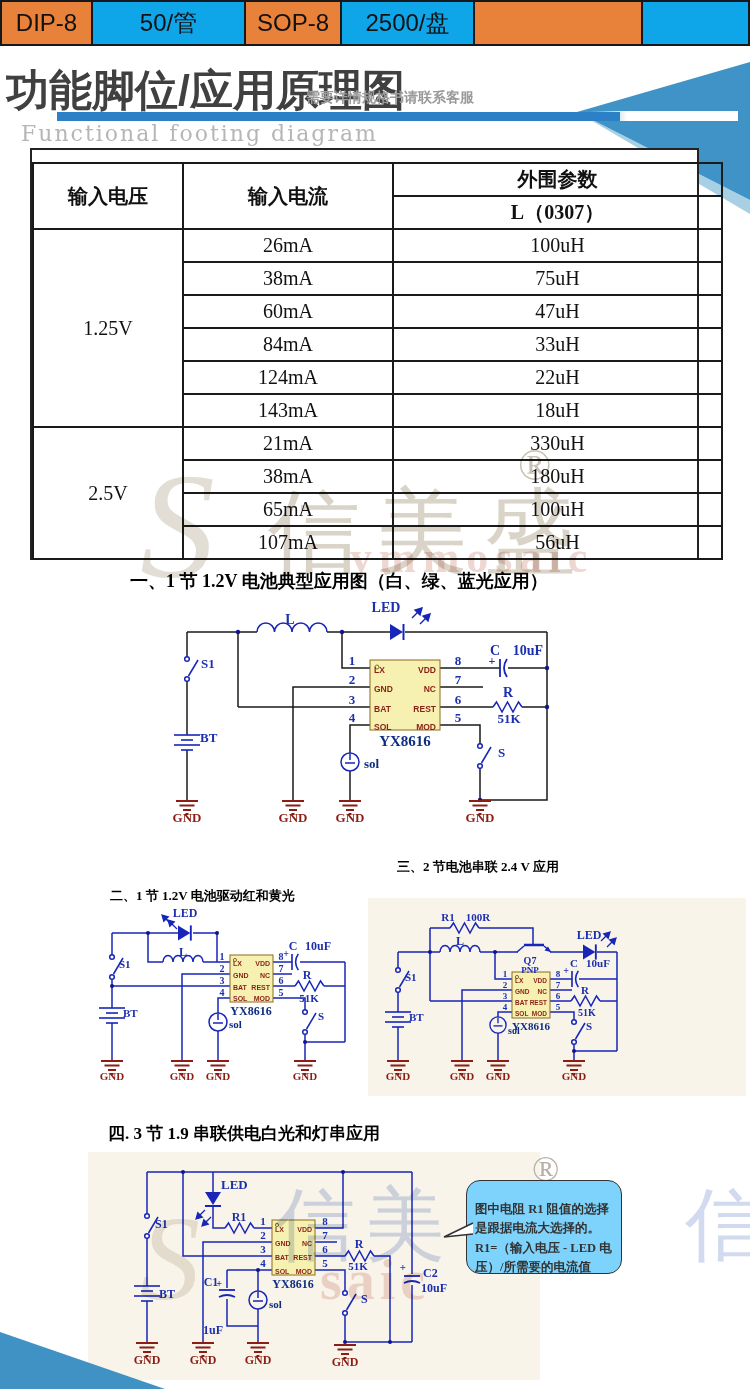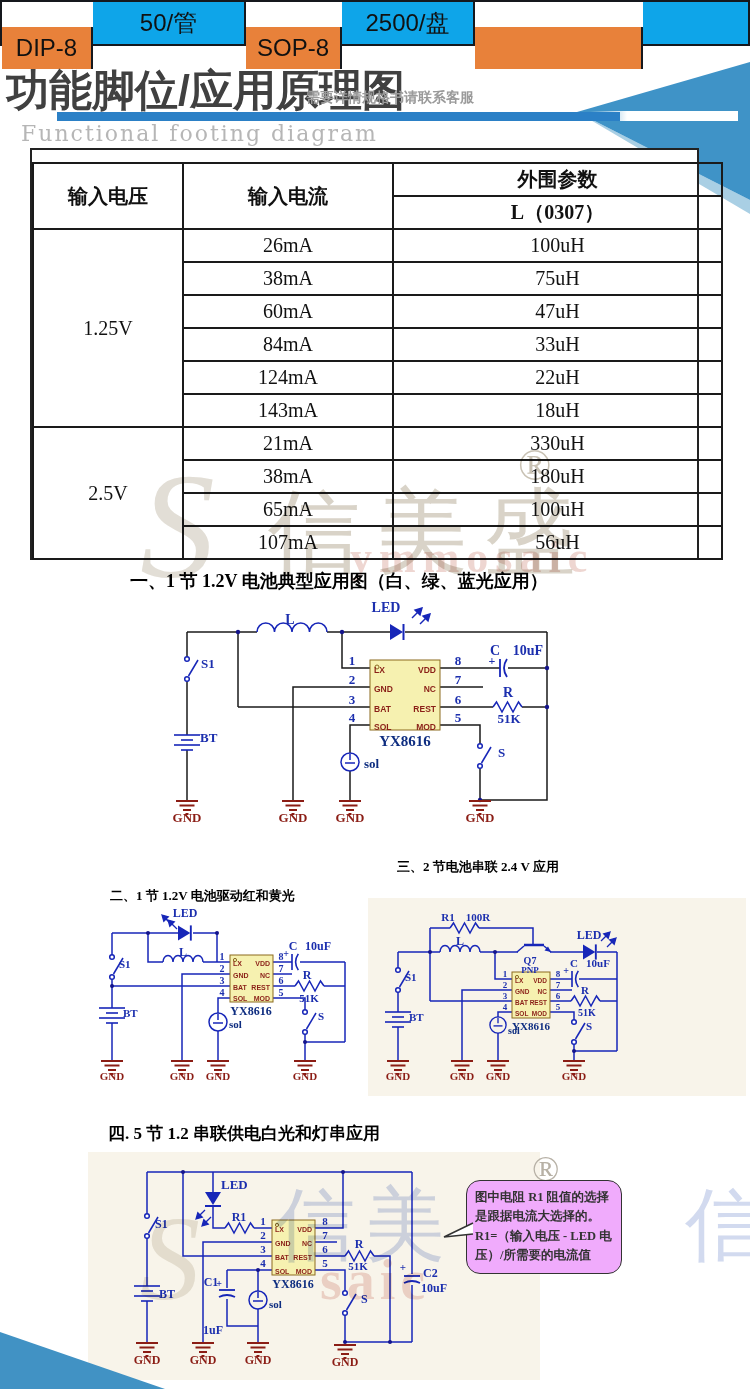--- a/index.html
+++ b/index.html
@@ -5,21 +5,21 @@
   html,body{margin:0;padding:0;background:#fff;}
   #page{position:relative;width:750px;height:1389px;background:#fff;overflow:hidden;
         font-family:"Liberation Sans",sans-serif;}
   
   .topbar{position:absolute;left:0;top:0;width:750px;height:46px;display:flex;
           border:2px solid #15181d;box-sizing:border-box;}
   .tcell{height:100%;display:flex;align-items:center;justify-content:center;
          border-right:2px solid #15181d;box-sizing:border-box;
          font-size:24px;color:#111;}
   .tcell:last-child{border-right:none;}
-  .tc-orange{background:#e8813a;margin-top:25px;}
+  .tc-orange{background:#e8813a;}
   .tc-blue{background:#0ea5e9;}
   
   .title{position:absolute;left:6px;top:62px;font-size:43px;font-weight:bold;
          color:#404040;letter-spacing:0px;white-space:nowrap;}
   .service-note{position:absolute;left:306px;top:89px;font-size:14px;font-weight:bold;color:#9a9a9a;white-space:nowrap;}
   .underline{position:absolute;left:57px;top:112px;width:563px;height:9px;background:#2b80c6;}
   .subtitle{position:absolute;left:21px;top:121px;font-size:22px;color:#b6b6b6;
             font-family:"DejaVu Serif",serif;letter-spacing:2px;white-space:nowrap;}
   .arrow-svg{position:absolute;left:565px;top:48px;}
   .corner-svg{position:absolute;left:0;top:1332px;}
@@ -46,22 +46,22 @@
   .tblue{fill:#1c2fae;}
   .tnavy{fill:#0e2d80;}
   .tmar{fill:#8a1f17;font-family:"Liberation Sans",sans-serif;}
   .tgnd{fill:#8b1d15;}
   .wb{stroke:#1a1a1a;stroke-width:1.5;fill:none;}
   .w{stroke:#1726b8;stroke-width:1.5;fill:none;}
   .sym{stroke:#1726b8;stroke-width:1.5;fill:none;}
   .icbox{fill:#f6f1b0;stroke:#8c6b1f;stroke-width:1;}
   .nd{fill:#14148c;}
   
-  .bubble{position:absolute;left:466px;top:1180px;width:156px;height:94px;background:#f0abfc;
-          border:1.5px solid #333;border-radius:14px;box-sizing:border-box;padding:7px 8px;
+  .bubble{position:absolute;left:466px;top:1180px;width:156px;height:94px;background:#7dd3fc;
+          border:1.5px solid #333;border-radius:14px;box-sizing:border-box;padding:19px 8px;
           font-family:"Liberation Serif",serif;font-weight:bold;font-size:12.5px;color:#333;
           line-height:1.55;}
   .bubble span{display:block;white-space:nowrap;}
   .bubble-tail{position:absolute;left:442px;top:1222px;}
   .reg-mark{position:absolute;font-family:"Liberation Serif",serif;}
 </style>
 </head>
 <body>
 
 <div id="page">
@@ -149,21 +149,21 @@
   </div>
 
   <div class="wm" style="left:140px;top:440px;font-size:150px;font-style:italic;color:#d6d0c4;opacity:.7">S</div>
   <div class="wm" style="left:268px;top:470px;font-size:92px;letter-spacing:16px;color:#d2ccbf;opacity:.85">信美盛</div>
   <div class="wm" style="left:518px;top:440px;font-size:44px;color:#c9c2b4">®</div>
   <div class="wm" style="left:350px;top:532px;font-size:44px;font-weight:bold;letter-spacing:7px;color:#e0b4ab;opacity:.55">ymmosaic</div>
 
   <div class="caption" style="left:130px;top:569px;font-size:18px">一、1 节 1.2V 电池典型应用图（白、绿、蓝光应用）</div>
   <div class="caption" style="left:110px;top:887px;font-size:13px">二、1 节 1.2V 电池驱动红和黄光</div>
   <div class="caption" style="left:397px;top:858px;font-size:13px">三、2 节电池串联 2.4 V 应用</div>
-  <div class="caption" style="left:108px;top:1122px;font-size:17px">四. 5 节 1.2 串联供电白光和灯串应用</div>
+  <div class="caption" style="left:108px;top:1122px;font-size:17px">四. 3 节 1.9 串联供电白光和灯串应用</div>
 
   <div class="panel" style="left:368px;top:898px;width:378px;height:198px"></div>
   <div class="panel" style="left:88px;top:1152px;width:452px;height:228px"></div>
 
   <svg class="schem" style="left:128px;top:594px" width="450" height="250" viewBox="0 0 450 250">
     <defs>
       <g id="gndsym" stroke="#8b1d15" stroke-width="2" fill="none">
         <line x1="-11" y1="1" x2="11" y2="1"></line>
           <line x1="-7.5" y1="5.5" x2="7.5" y2="5.5"></line>
         <line x1="-4" y1="10" x2="4" y2="10"></line>

